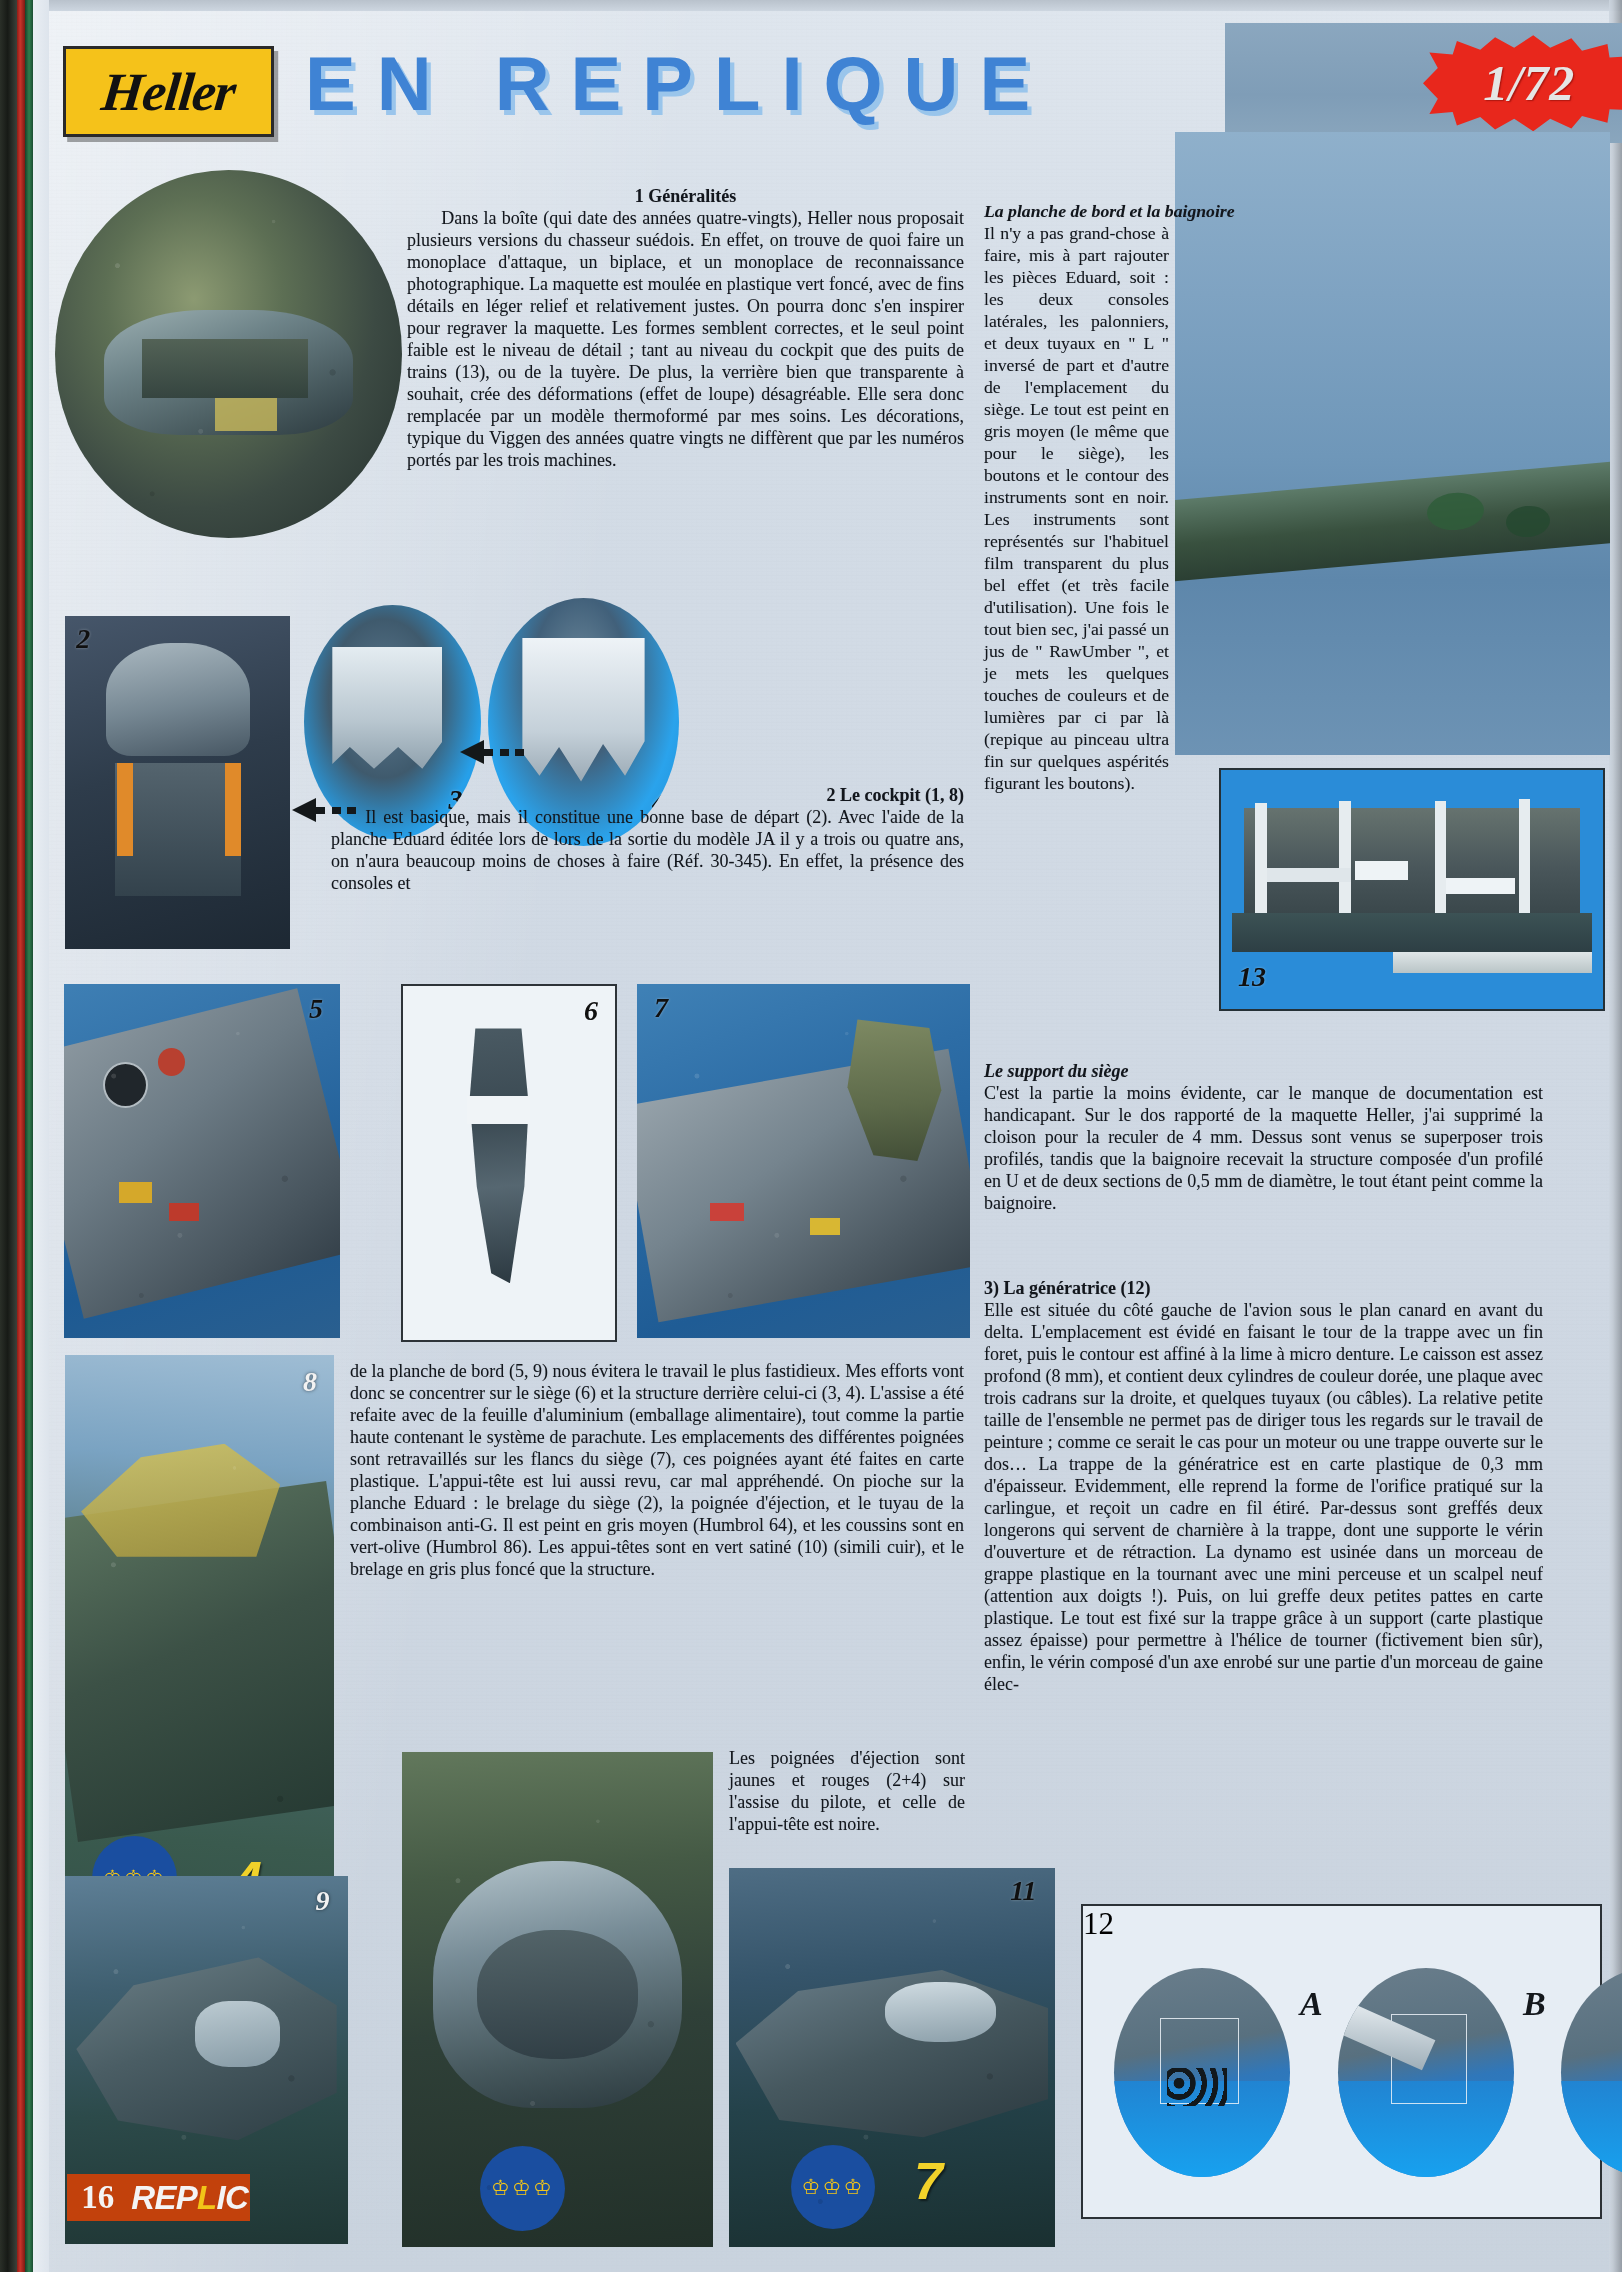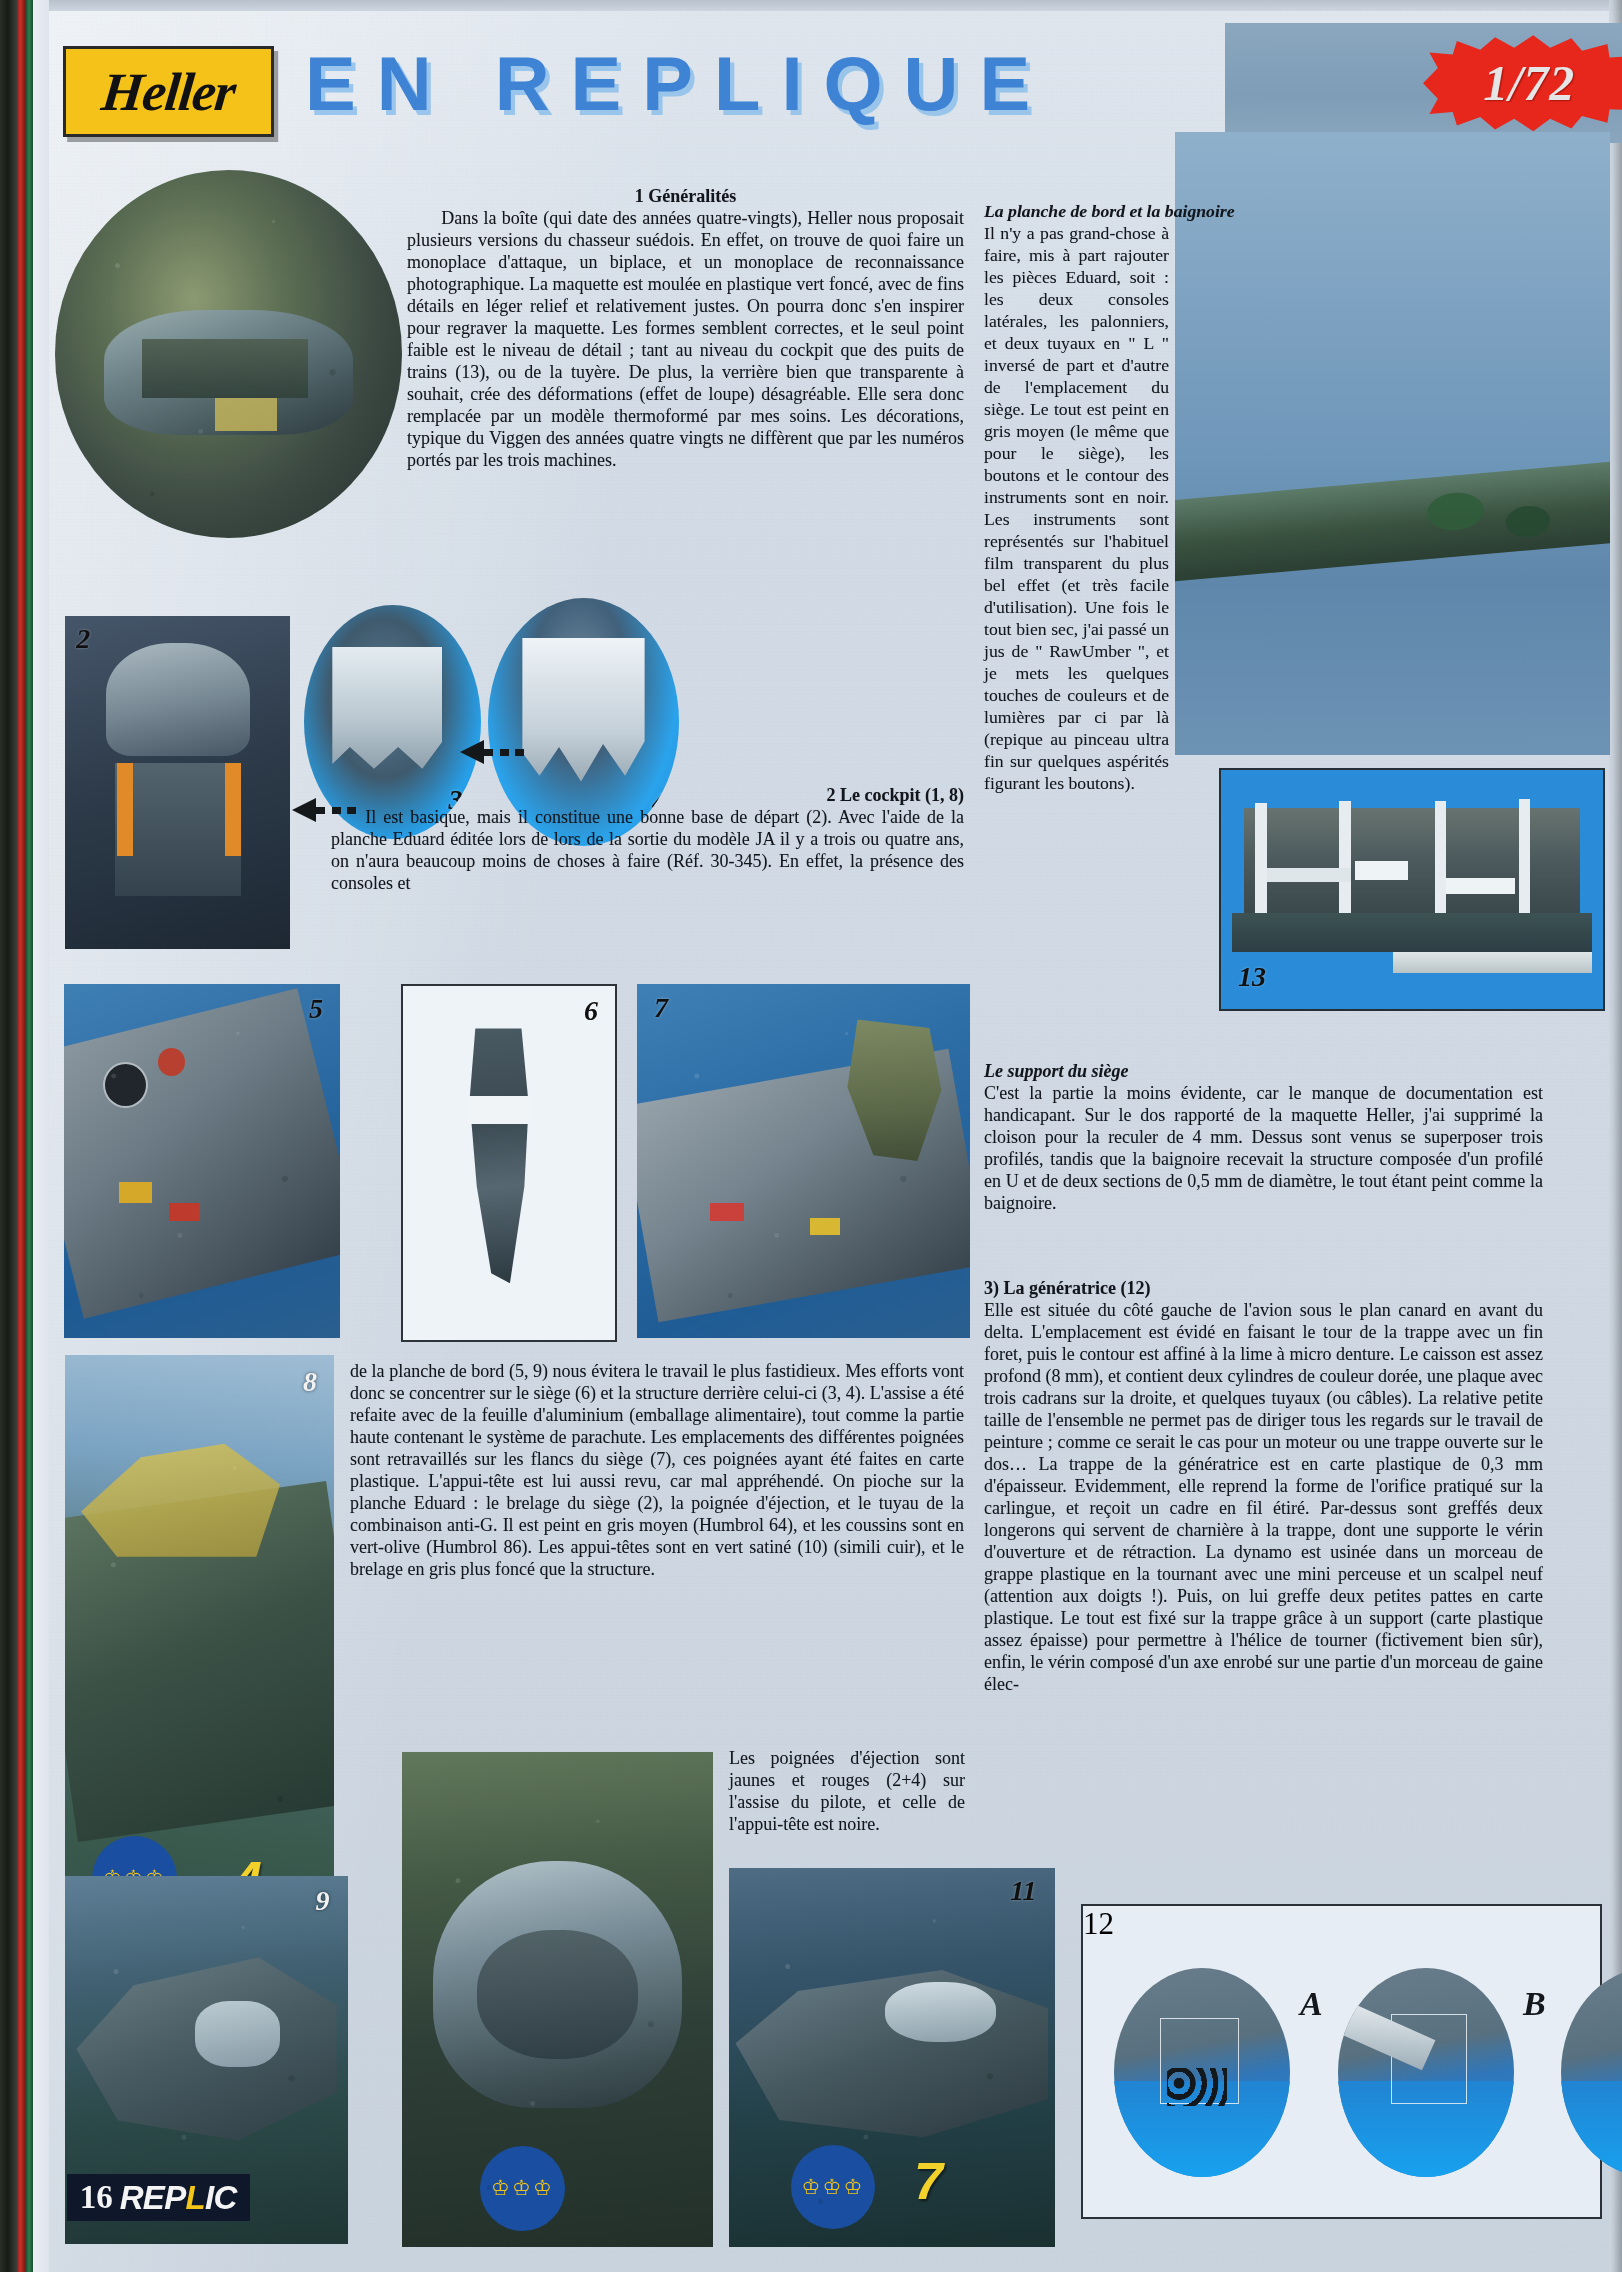--- a/index.html
+++ b/index.html
@@ -94,22 +94,23 @@
   .col p{margin:0;}
   .col .h{font-weight:bold;}
   .hd-bold{font-weight:bold;}
   .sub-it{font-weight:bold;font-style:italic;}
 
   .indent{text-indent:1.9em;}
 
   
   .footer-tab{
     position:absolute;left:67px;top:2174px;width:170px;height:47px;
-    background:#0f172a;display:flex;align-items:center;padding-left:12.7px;
-    gap:7px;
+    background:#c2410c;display:flex;align-items:center;padding-left:12.7px;
+    gap:17px;
+    justify-content:center;
   }
   .footer-tab .pg{font-family:"Liberation Serif",serif;font-weight:bold;
     font-size:33px;color:#f4f4f4;}
   .footer-tab .rep{font-family:"Liberation Sans",sans-serif;font-weight:bold;
     font-size:33px;color:#f4f4f4;letter-spacing:-0.7px;font-style:italic;}
   .footer-tab .rep .y{color:#f2c518;}
   .vig-oval{border-radius:50%/50%;}
 
   .speckle:after{
     content:"";position:absolute;inset:0;opacity:.5;

